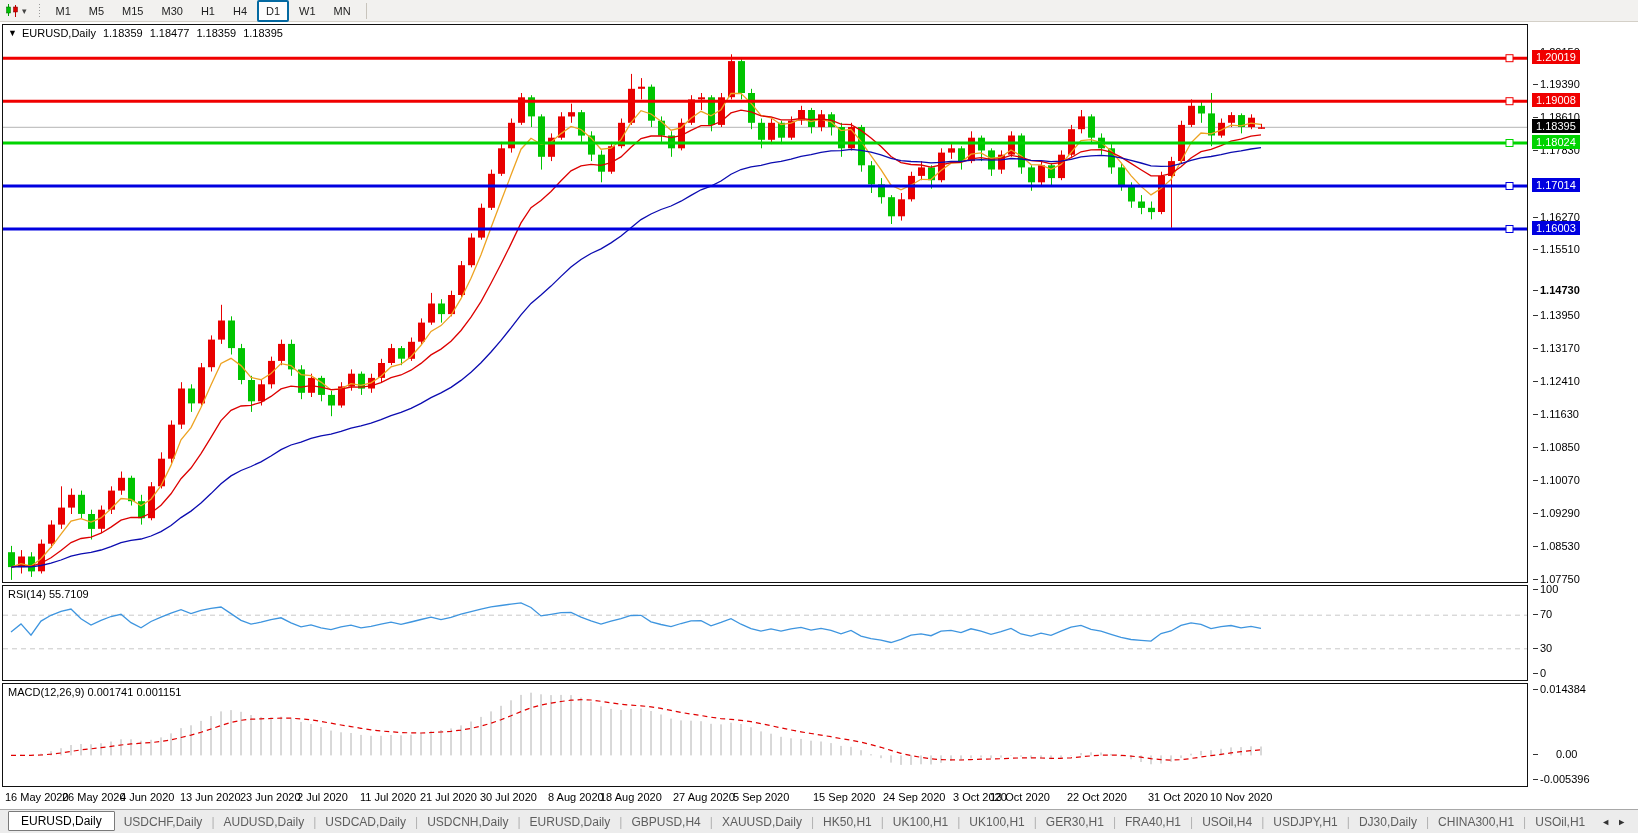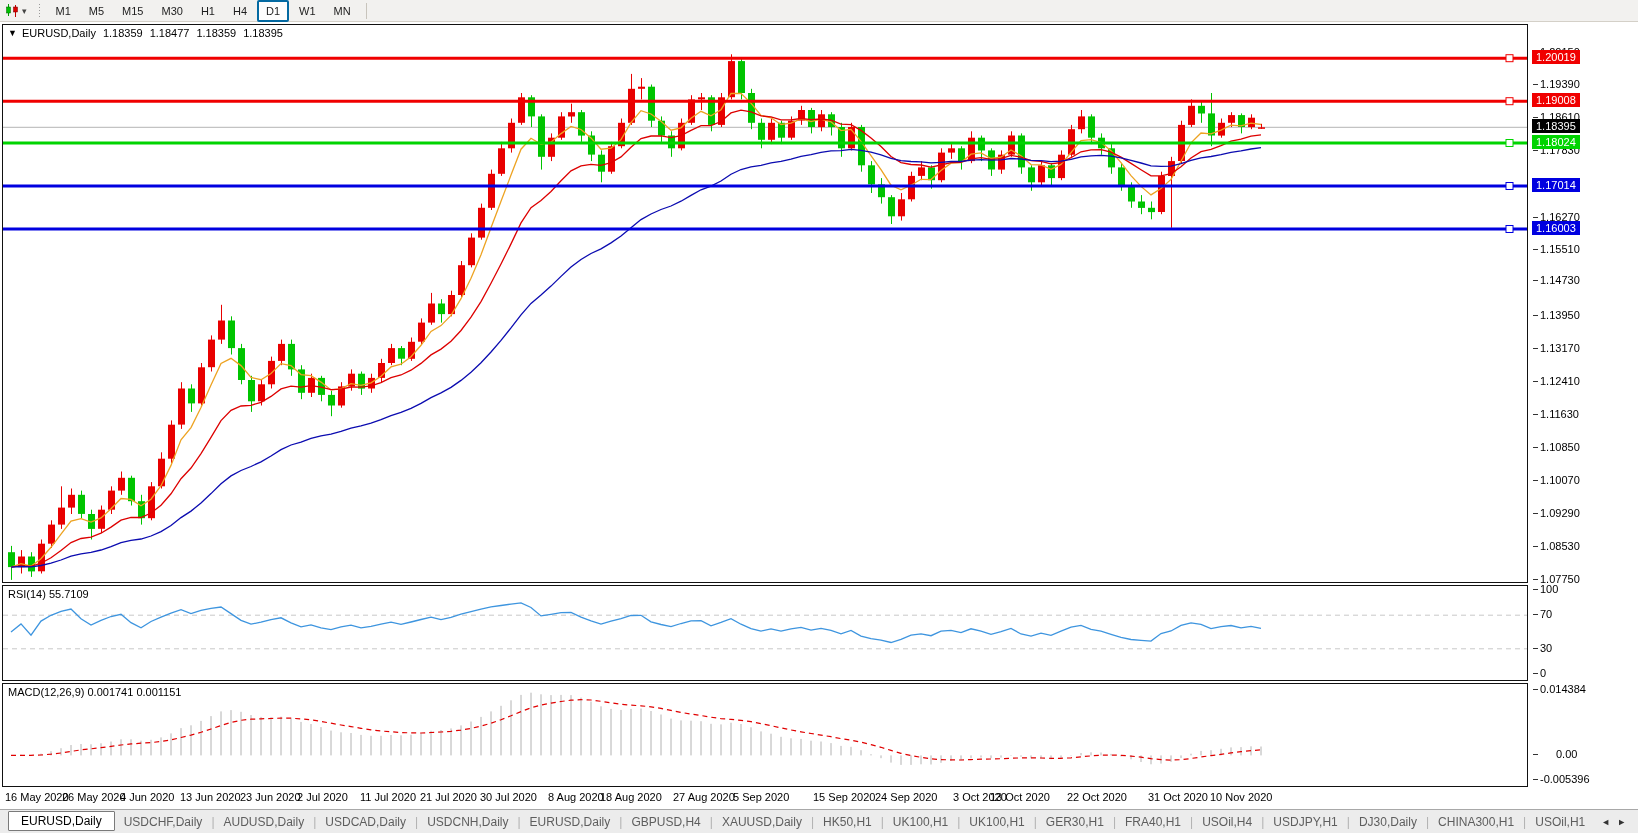--- a/index.html
+++ b/index.html
@@ -514,21 +514,21 @@
   </div>
 
   <div class="axis" id="price-axis">
       <div class="ptick" style="top: 21.6374px;">1.20150</div>
       <div class="ptick" style="top: 53.9519px;">1.19390</div>
       <div class="ptick" style="top: 87.1168px;">1.18610</div>
       <div class="ptick" style="top: 120.282px;">1.17830</div>
       <div class="ptick" style="top: 153.447px;">1.17050</div>
       <div class="ptick" style="top: 186.611px;">1.16270</div>
       <div class="ptick" style="top: 218.926px;">1.15510</div>
-      <div class="ptick" style="top: 250px;">1.14730</div>
+      <div class="ptick" style="top: 260px; font-weight: bold;">1.14730</div>
       <div class="ptick" style="top: 285.256px;">1.13950</div>
       <div class="ptick" style="top: 318.421px;">1.13170</div>
       <div class="ptick" style="top: 350.735px;">1.12410</div>
       <div class="ptick" style="top: 383.9px;">1.11630</div>
       <div class="ptick" style="top: 417.065px;">1.10850</div>
       <div class="ptick" style="top: 450.23px;">1.10070</div>
       <div class="ptick" style="top: 483.395px;">1.09290</div>
       <div class="ptick" style="top: 515.709px;">1.08530</div>
       <div class="ptick" style="top: 548.874px;">1.07750</div>
       <div class="ptag" style="top: 26.2074px; background: rgb(240, 0, 0);">1.20019</div>
@@ -558,21 +558,21 @@
       <div class="dlabel" style="left: 240px;">23 Jun 2020</div>
       <div class="dlabel" style="left: 297px;">2 Jul 2020</div>
       <div class="dlabel" style="left: 360px;">11 Jul 2020</div>
       <div class="dlabel" style="left: 420px;">21 Jul 2020</div>
       <div class="dlabel" style="left: 480px;">30 Jul 2020</div>
       <div class="dlabel" style="left: 548px;">8 Aug 2020</div>
       <div class="dlabel" style="left: 600px; text-align: center;">18 Aug 2020</div>
       <div class="dlabel" style="left: 673px;">27 Aug 2020</div>
       <div class="dlabel" style="left: 733px;">5 Sep 2020</div>
       <div class="dlabel" style="left: 813px;">15 Sep 2020</div>
-      <div class="dlabel" style="left: 875px;">24 Sep 2020</div>
+      <div class="dlabel" style="left: 875px; padding-left: 8px;">24 Sep 2020</div>
       <div class="dlabel" style="left: 937px; margin-left: 16px;">3 Oct 2020</div>
       <div class="dlabel" style="left: 990px;">13 Oct 2020</div>
       <div class="dlabel" style="left: 1067px;">22 Oct 2020</div>
       <div class="dlabel" style="left: 1148px;">31 Oct 2020</div>
       <div class="dlabel" style="left: 1210px;">10 Nov 2020</div>
     </div>
 
   <div id="tabbar">
       <div class="tab active">EURUSD,Daily</div>
       <div class="tab">USDCHF,Daily</div>

